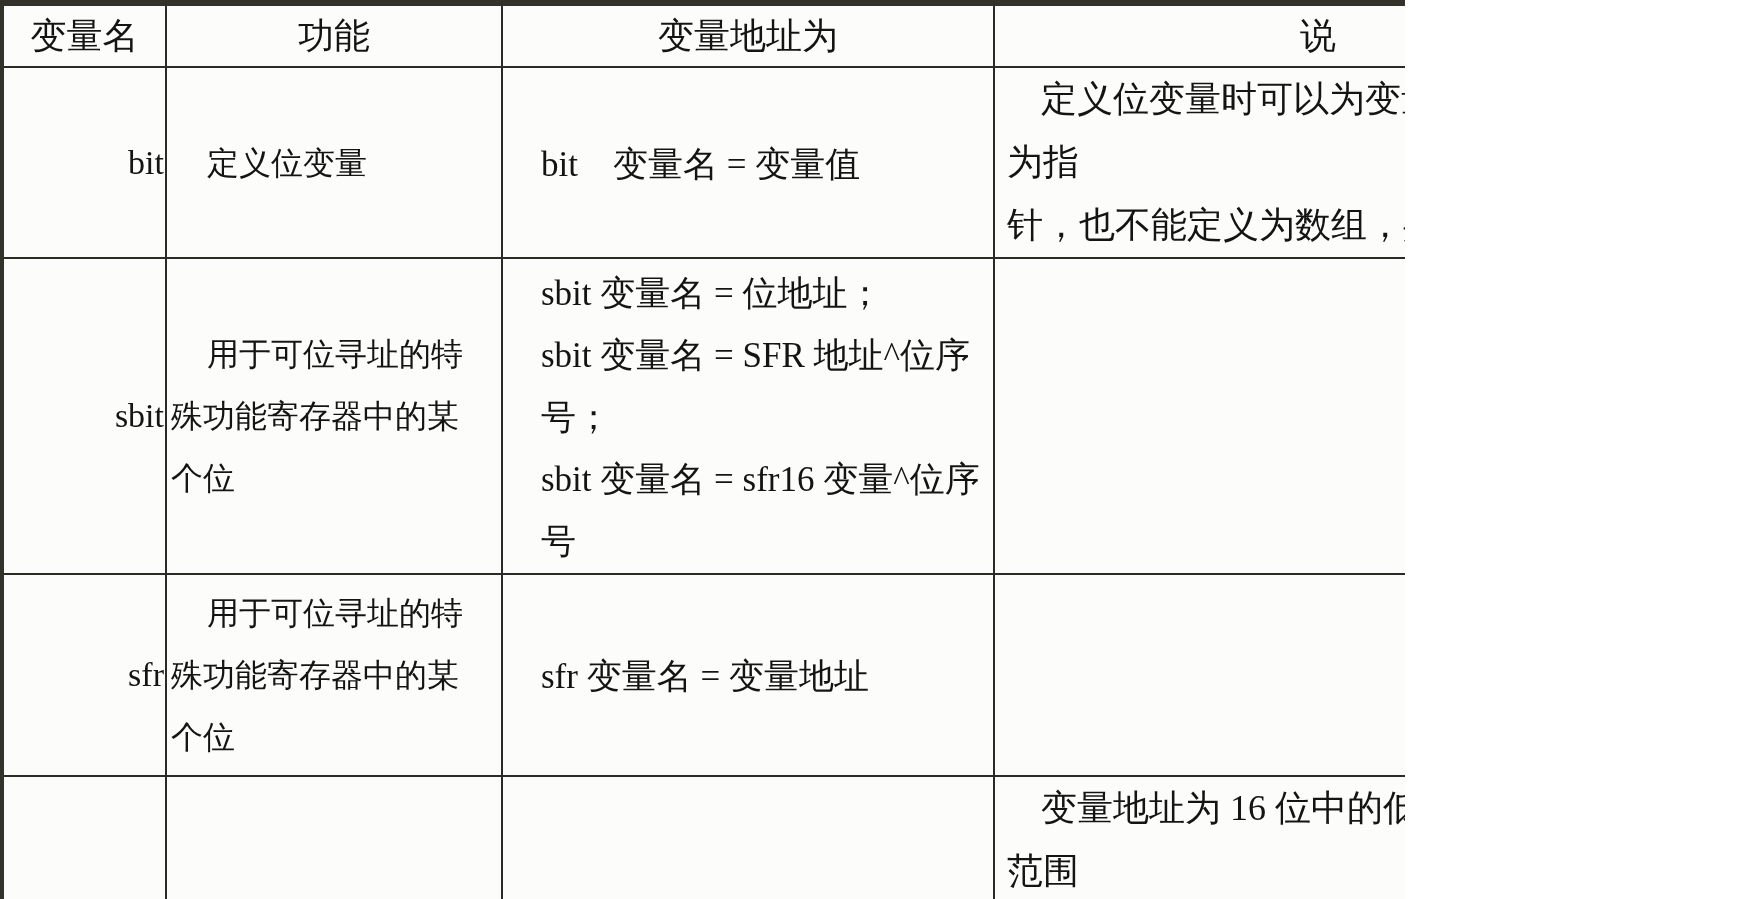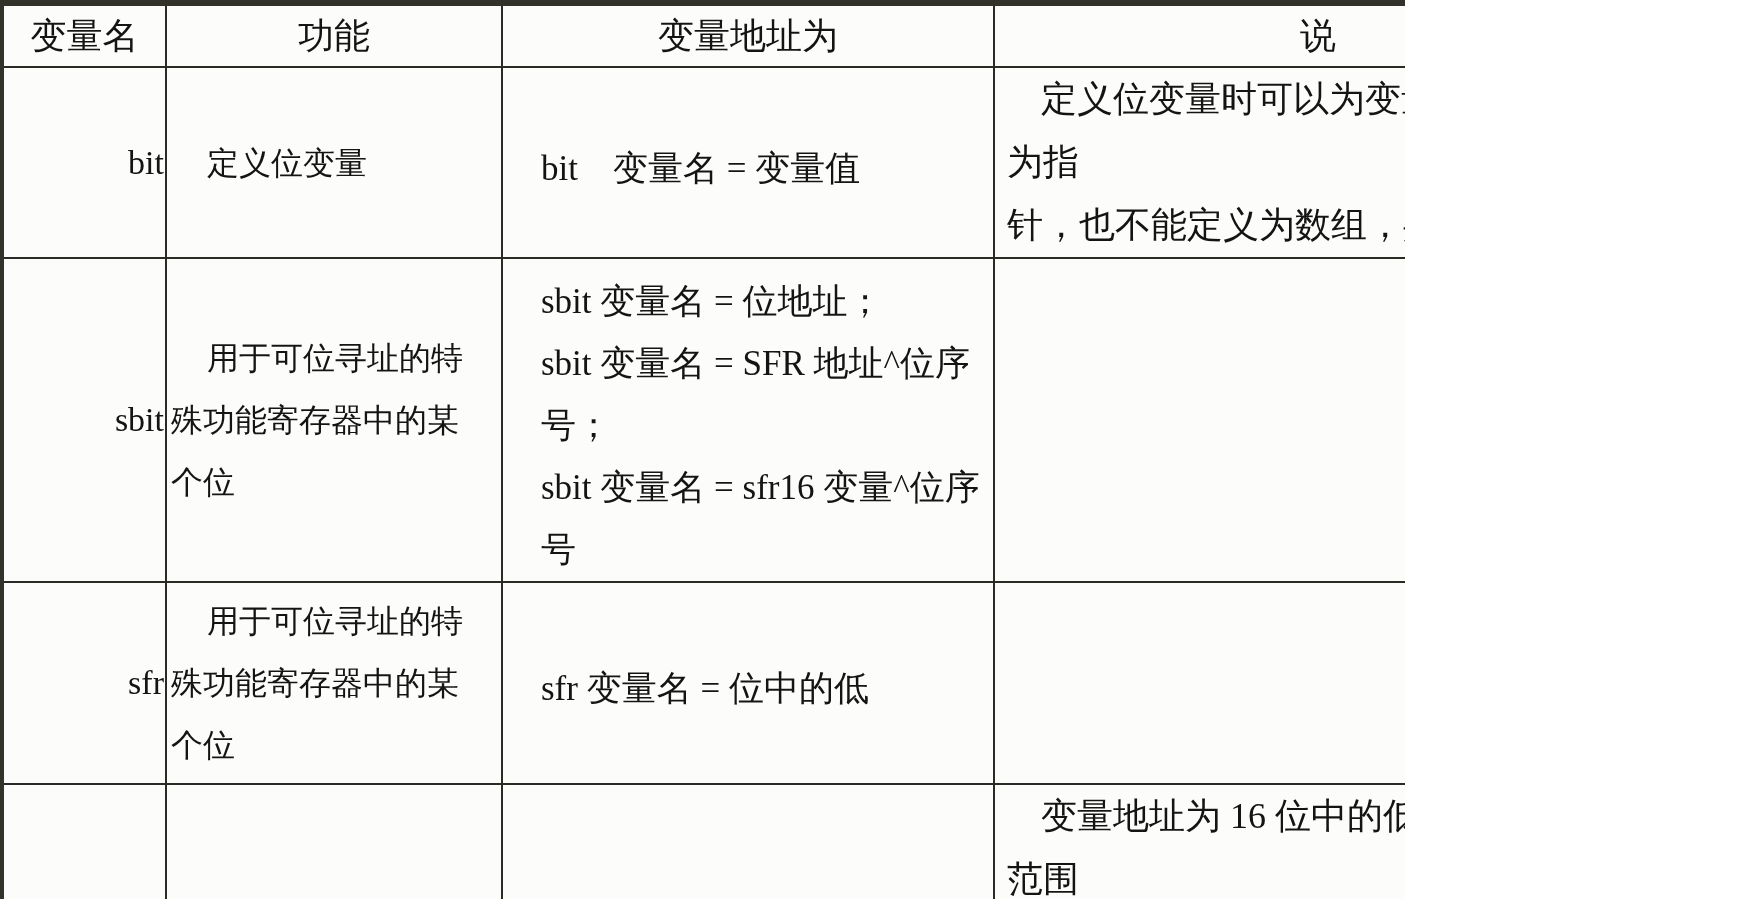--- a/index.html
+++ b/index.html
@@ -52,21 +52,21 @@
   td.c-func{
     font-size:32px;
     line-height:62px;
     text-indent:36px;
     padding:0 2px 0 4px;
     white-space:pre-line;
   }
   td.c-fmt{
     font-size:35px;
     line-height:62px;
-    padding:12px 2px 0 38px;
+    padding:4px 2px 0 38px;
     white-space:pre-line;
   }
   td.c-desc{
     font-size:36px;
     line-height:63px;
     text-indent:34px;
     padding:0 8px 0 12px;
     white-space:pre-line;
   }
   tr.r-header{height:64px;}
@@ -110,21 +110,21 @@
         <td class="c-fmt">sbit 变量名 = 位地址；
 sbit 变量名 = SFR 地址^位序号；
 sbit 变量名 = sfr16 变量^位序号</td>
         <td class="c-desc"></td>
       </tr>
       <tr class="r-sfr">
         <td class="c-name">sfr</td>
         <td class="c-func">用于可位寻址的特
 殊功能寄存器中的某
 个位</td>
-        <td class="c-fmt">sfr 变量名 = 位中的低</td>
+        <td class="c-fmt">sfr 变量名 = 变量地址</td>
         <td class="c-desc"></td>
       </tr>
       <tr class="r-sfr16">
         <td class="c-name">sfr16</td>
         <td class="c-func">用于可访问 16 位特
 殊功能寄存器</td>
         <td class="c-fmt">sfr16 变量名 = 变量地址</td>
         <td class="c-desc">变量地址为 16 位中的低 8 位地址，其地址范围
 为 0x80 ~0xFF。通过 sfr16 变量读 16 位特殊功能寄
 存器时，先读低字节，后读高字节；写特殊功能寄

